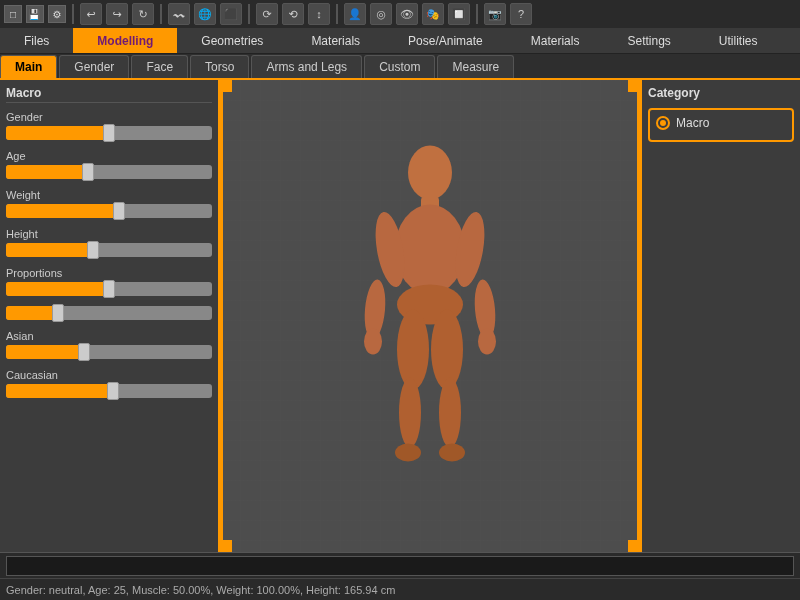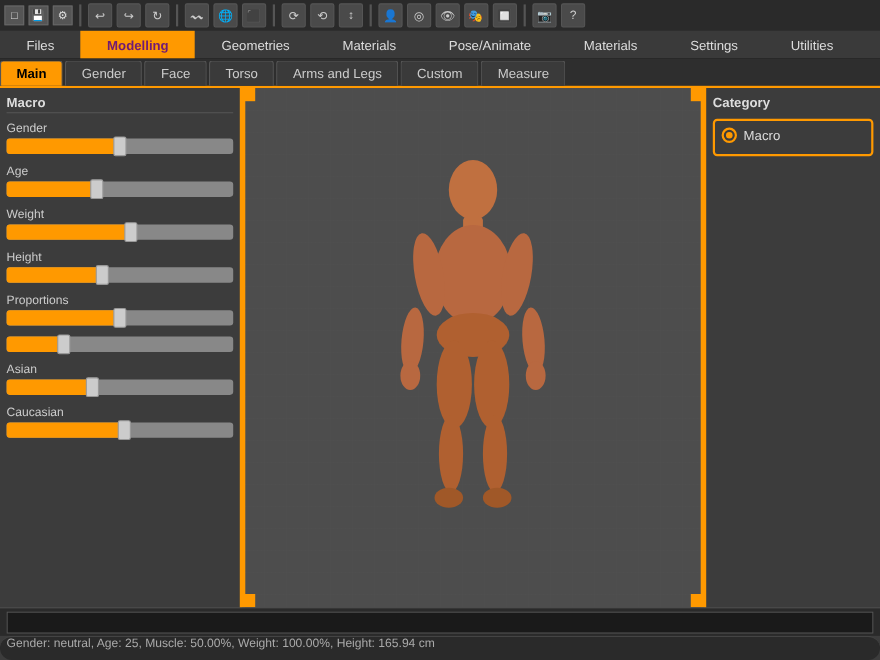--- a/index.html
+++ b/index.html
@@ -282,21 +282,21 @@
       height: 20px;
     }
 
     
     #statusbar {
       height: 22px;
       background: #2a2a2a;
       border-top: 1px solid #444;
       padding: 0 6px;
       display: flex;
-      border-radius: 11px;
+      align-items: center;
     }
     #statusbar span {
       font-size: 11px;
       color: #aaa;
     }
   </style>
 </head>
 <body>
 
 <div id="titlebar">

